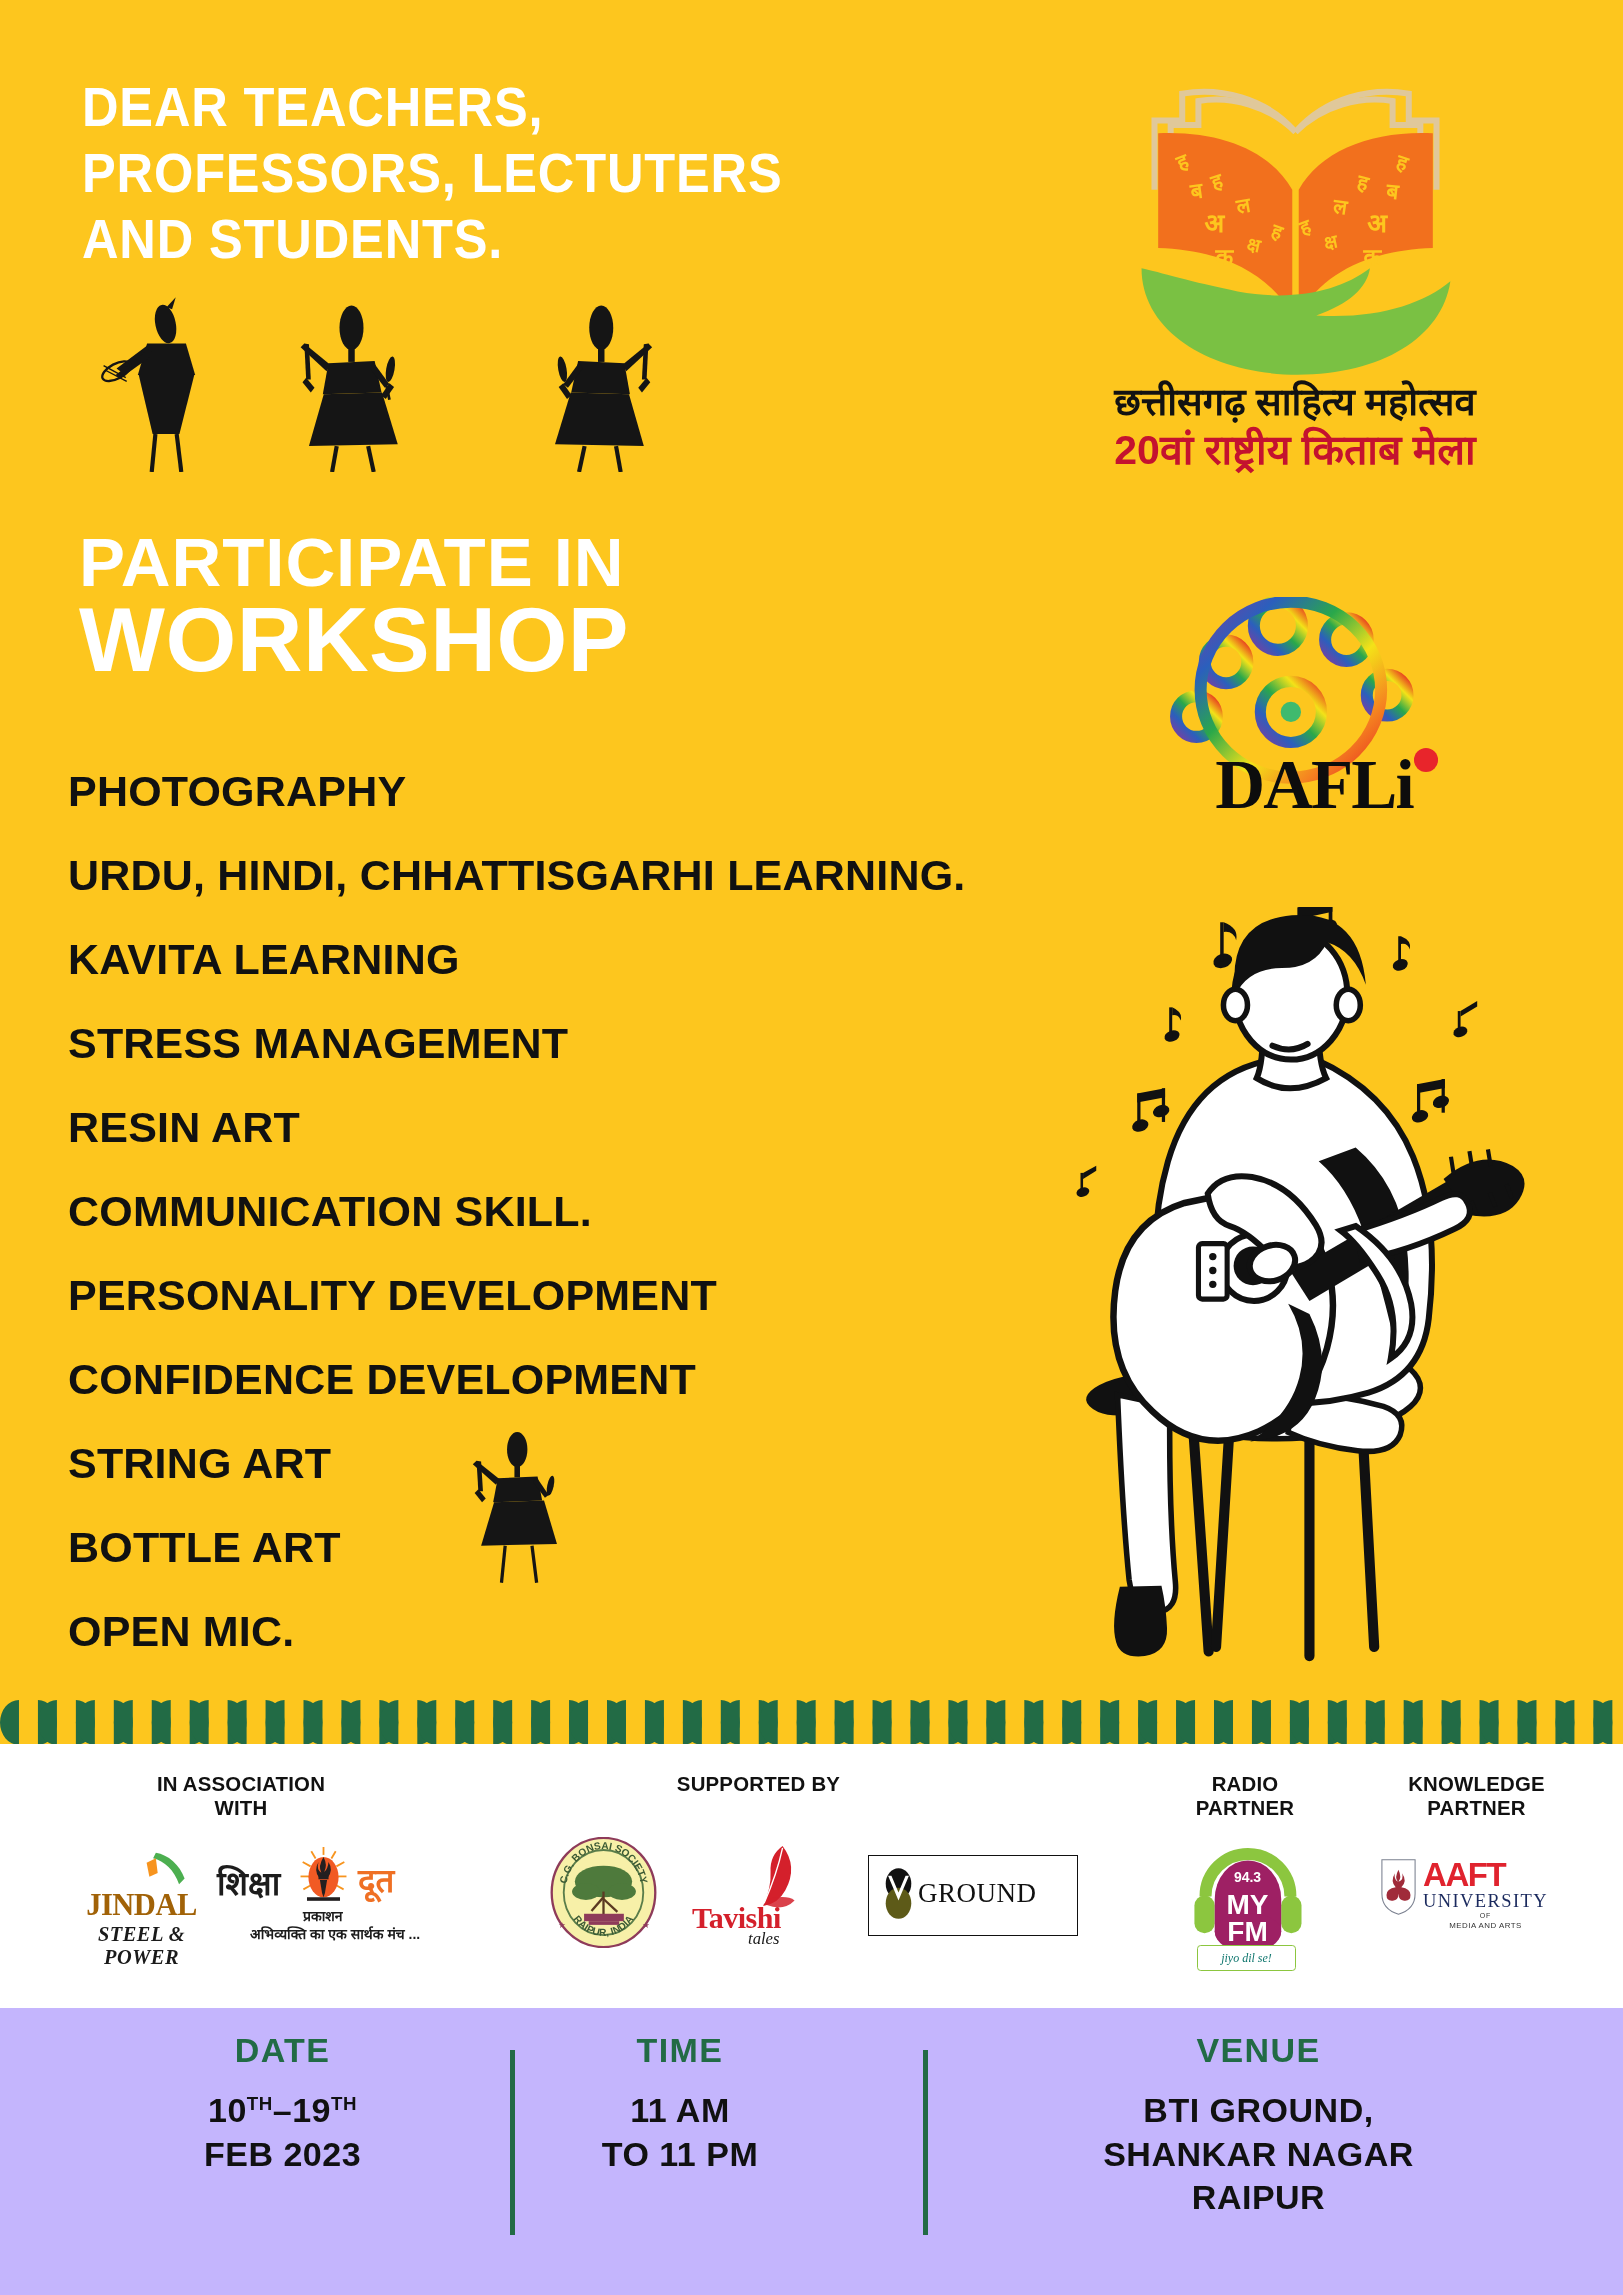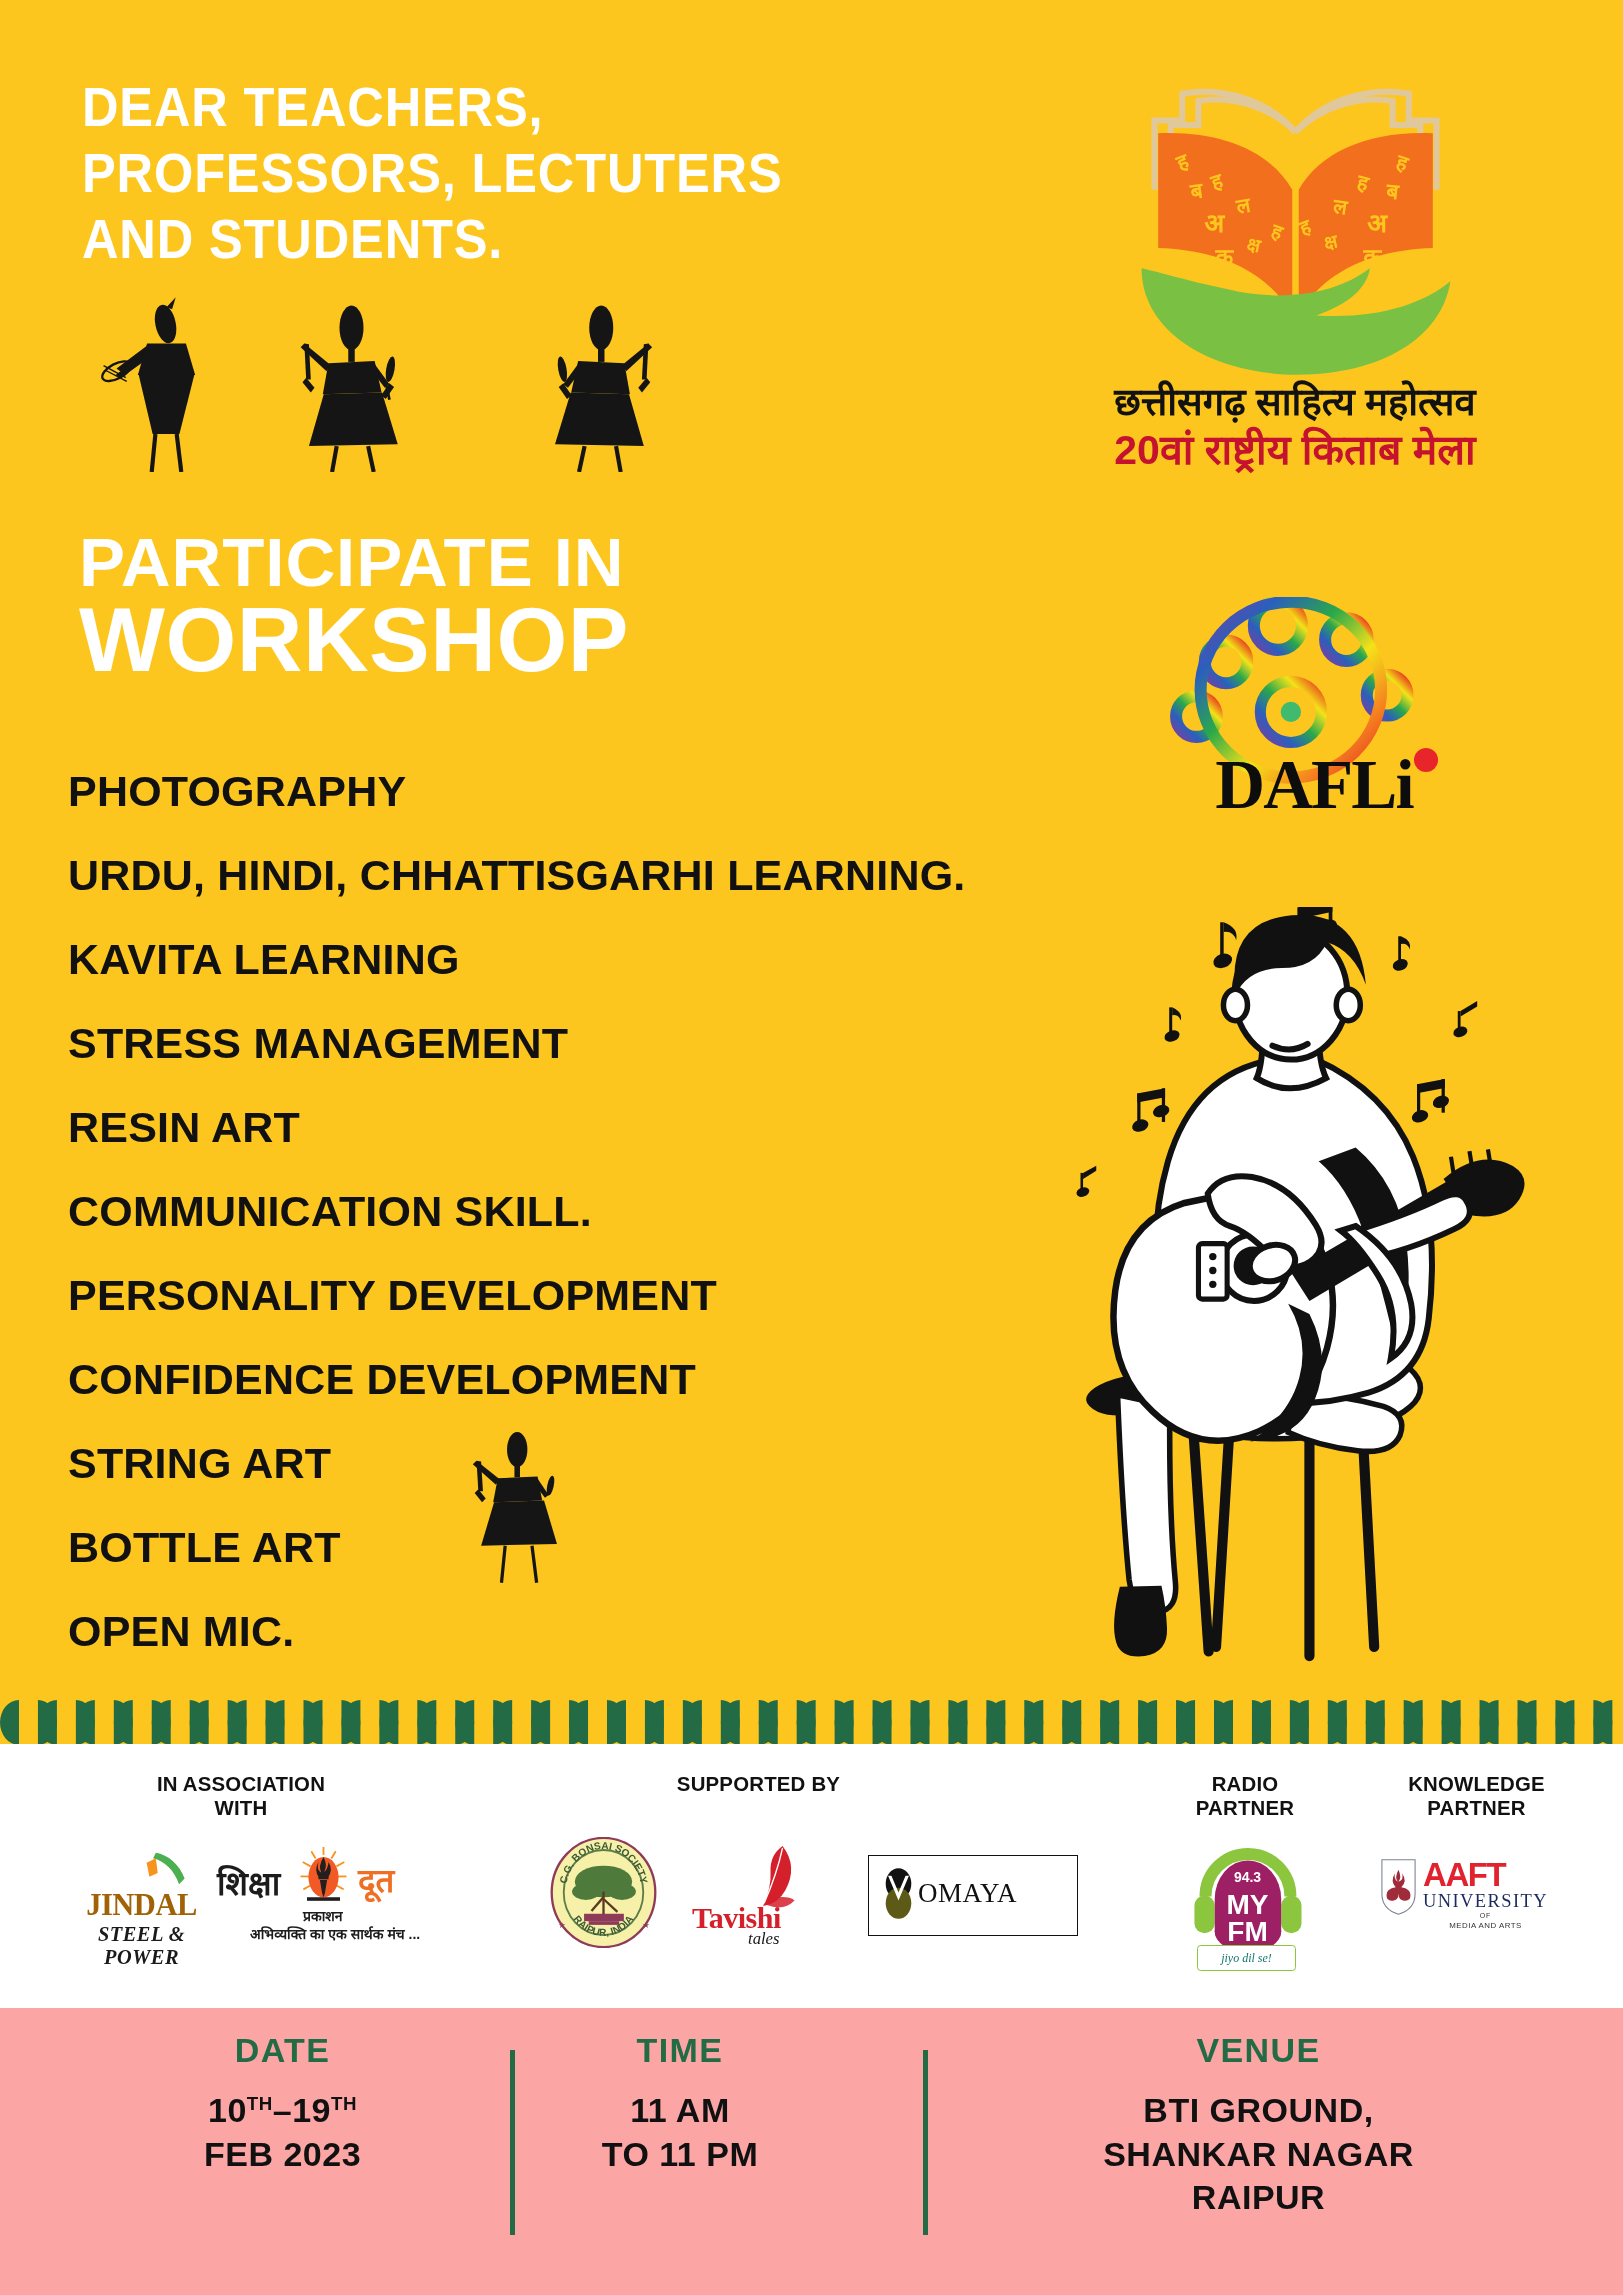--- a/index.html
+++ b/index.html
@@ -92,21 +92,21 @@
 
   
   .sponsors{position:absolute;left:0;top:1744px;width:1623px;height:259px;background:#ffffff;}
   .sp-col{position:absolute;text-align:center;}
   .sp-head{
     font-size:20.4px;font-weight:bold;color:#111;line-height:1.18;
     letter-spacing:0.2px;text-transform:uppercase;white-space:nowrap;
   }
 
   
-  .infobar{position:absolute;left:0;top:2008px;width:1623px;height:287px;background:#fca5a5;}
+  .infobar{position:absolute;left:0;top:2008px;width:1623px;height:287px;background:#c4b5fd;}
   .info-col{position:absolute;text-align:center;}
   .info-title{
     font-size:34px;font-weight:bold;color:#226b45;letter-spacing:1.4px;
     text-transform:uppercase;margin-bottom:19.4px;
   }
   .info-line{
     font-size:34px;font-weight:bold;color:#111111;letter-spacing:0.5px;
     text-transform:uppercase;line-height:1.28;white-space:nowrap;
   }
   .info-line sup{font-size:0.55em;vertical-align:super;}
@@ -745,21 +745,21 @@
       <div class="tavishi-word" style="margin-top:-7.4px;">Tavishi</div>
       <div class="tavishi-sub" style="margin-left:56px;margin-top:-5.6px;">tales</div>
     </div>
 
     <div style="position:absolute;left:868px;top:111px;width:208px;height:79px;border:1.9px solid #111;background:#fff;">
       <svg viewBox="0 0 110 150" width="37" height="51" style="position:absolute;left:11px;top:12px;">
         <ellipse cx="55" cy="46" rx="38" ry="46" fill="#111"></ellipse>
         <ellipse cx="55" cy="104" rx="38" ry="46" fill="#5d5a18"></ellipse>
         <path d="M24 22 L55 96 L86 22 L76 22 L55 72 L34 22 Z" fill="#fff"></path>
       </svg>
-      <div class="omaya-word" style="position:absolute;left:49px;top:22px;">OMAYA</div>
+      <div class="omaya-word" style="position:absolute;left:49px;top:22px;">GROUND</div>
     </div>
 
     <div class="sp-col" style="left:1148px;top:28px;width:194px;">
       <div class="sp-head">RADIO</div>
       <div class="sp-head">PARTNER</div>
     </div>
 
     <div style="position:absolute;left:1185px;top:97px;width:125px;height:120px;">
       <svg viewBox="0 0 270 260" width="125" height="120">
         <path d="M44 120 a92 92 0 0 1 184 0" fill="none" stroke="#8cc63f" stroke-width="26"></path>

